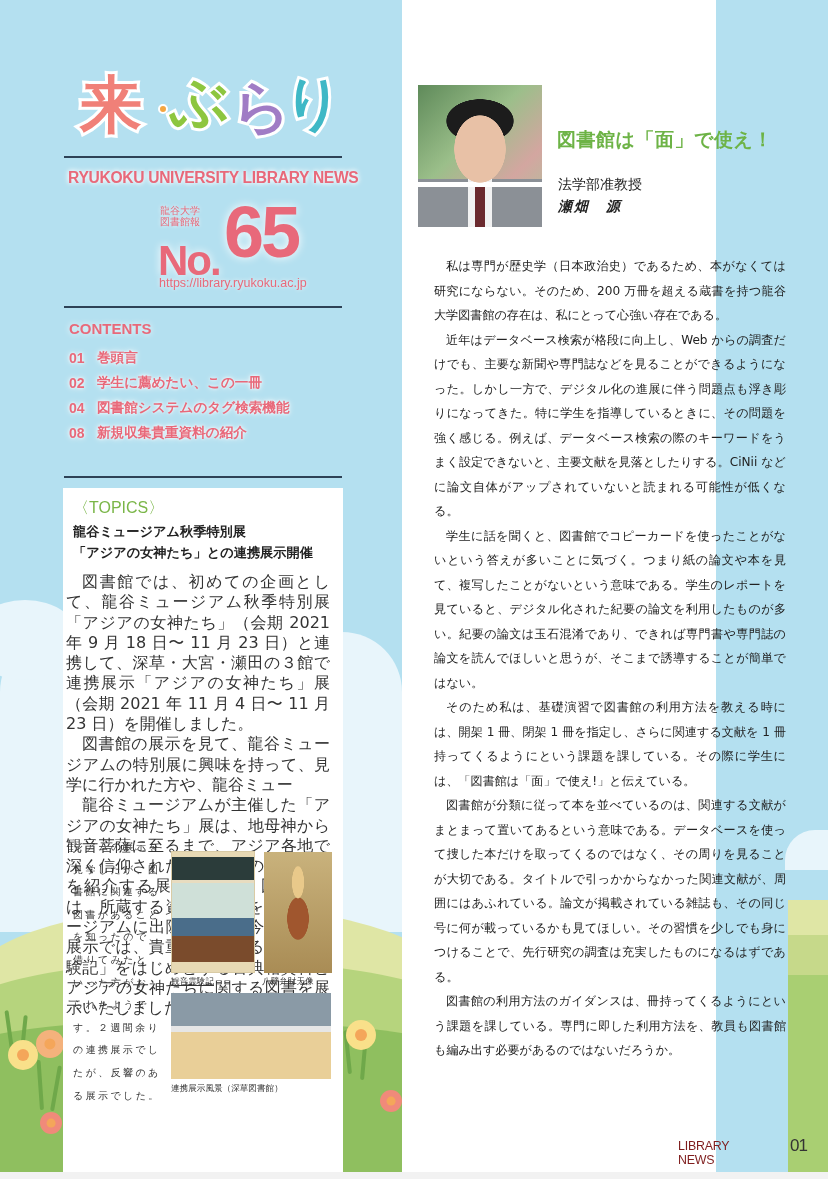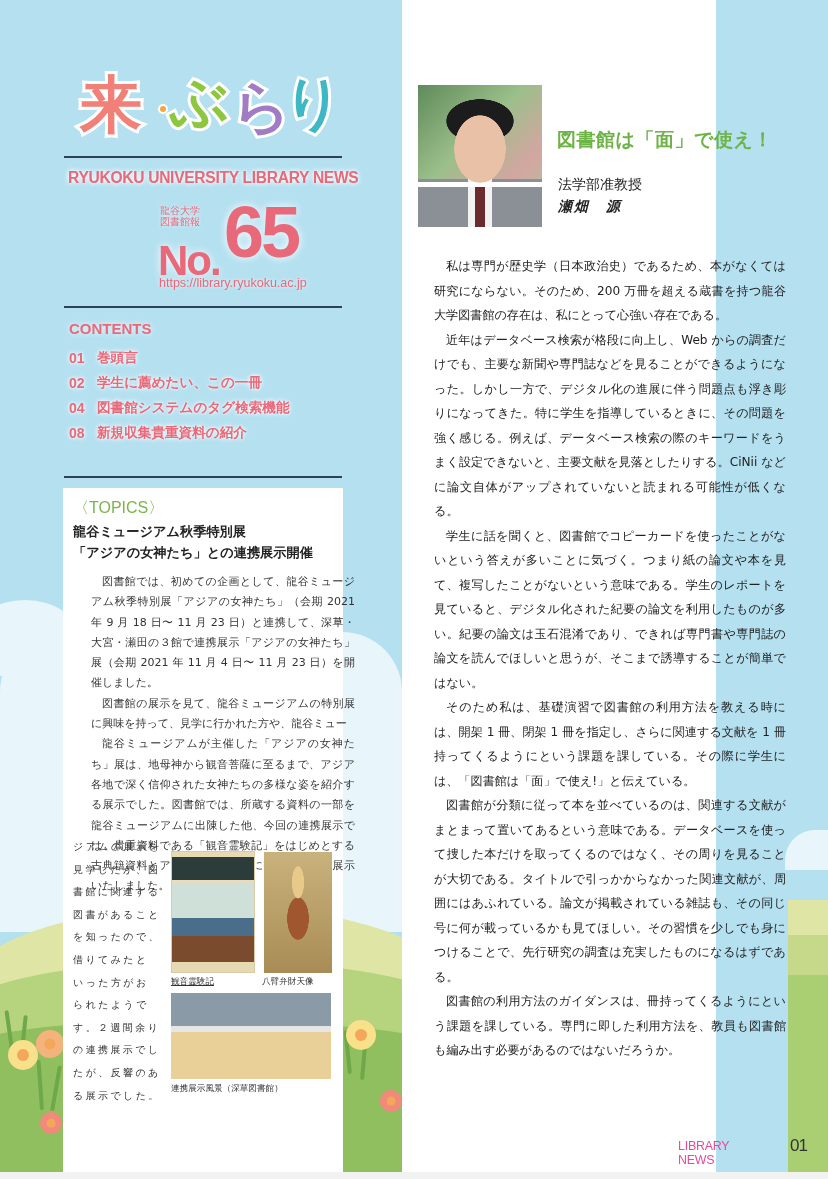--- a/index.html
+++ b/index.html
@@ -63,21 +63,21 @@
   .contents-list li { height: 25px; display: flex; align-items: center; font-size: 13.6px; font-weight: bold;
     color: #e8697a; text-shadow: 0 0 6px #fff, 0 0 3px #fff; white-space: nowrap; }
   .contents-list .num { width: 28px; font-family: "Liberation Sans", sans-serif; font-size: 14px; }
 
   
   .topics { position: absolute; left: 63px; top: 488px; width: 280px; height: 794px; background: #ffffff; }
   .topics-tag { position: absolute; left: 10px; top: 10px; font-family: "Liberation Sans", sans-serif;
     font-size: 16px; color: #7ab648; }
   .topics-title { position: absolute; left: 10px; top: 33px; font-size: 13.2px; font-weight: bold; color: #222;
     line-height: 21px; white-space: nowrap; }
-  .topics-body { position: absolute; left: 28px; top: 84px; width: 264px; font-size: 11px; line-height: 20.3px;
+  .topics-body { position: absolute; left: 3px; top: 84px; width: 264px; font-size: 16px; line-height: 20.3px;
     color: #333; text-align: justify; }
   .topics-body p { text-indent: 1em; }
   .topics-narrow { position: absolute; left: 10px; top: 348px; width: 88px; font-size: 10px; line-height: 22.6px;
     color: #333; letter-spacing: 2.4px; }
   .photo { position: absolute; overflow: hidden; }
   .photo-kannon { left: 108px; top: 363px; width: 84px; height: 122px;
     background: linear-gradient(180deg, #e7d9b4 0 4%, #2b3c3a 4% 23%, #e8dcc0 23% 26%, #cfe0d8 26% 55%, #4a6d8a 55% 70%, #7a4b2c 70% 92%, #e7d9b4 92%); border: 1px solid #d9cba5; }
   .photo-benzaiten { left: 201px; top: 364px; width: 68px; height: 121px;
     background: radial-gradient(ellipse at 50% 25%, #e9c98a 0 12%, transparent 13%),
                 radial-gradient(ellipse at 50% 55%, #a0562e 0 22%, transparent 23%),
@@ -97,21 +97,21 @@
       linear-gradient(135deg, #5f8a5a, #9bbf8a 40%, #d3a6a0 70%, #aac79c); }
   .art-title { position: absolute; left: 155px; top: 127px; font-size: 19px; font-weight: bold; color: #6db346;
     white-space: nowrap; letter-spacing: 0.5px; }
   .author-role { position: absolute; left: 156px; top: 176px; font-size: 14px; color: #222; }
   .author-name { position: absolute; left: 156px; top: 198px; font-size: 14px; font-weight: bold; color: #222;
     letter-spacing: 2px; white-space: pre; font-style: italic; }
   .art-body { position: absolute; left: 18px; top: 254px; width: 352px; font-size: 12.1px; line-height: 24.5px;
     color: #222; text-align: justify; margin-left: 14px; }
   .art-body p { text-indent: 1em; }
   .footer-label { position: absolute; left: 276px; top: 1139px; font-family: "Liberation Sans", sans-serif;
-    font-size: 12.4px; color: #ec4899; letter-spacing: -0.2px; }
+    font-size: 12.4px; color: #7f1d1d; letter-spacing: -0.2px; }
   .footer-page { position: absolute; left: 790px; top: 1136px; font-family: "Liberation Sans", sans-serif;
     font-size: 17px; color: #333; letter-spacing: -1px; }
 </style>
 </head>
 <body>
 
 <div class="page">
 
   <div class="cloud-band"></div>
   <div class="cloud-bump" style="left:-30px;top:600px;width:110px;height:80px;"></div>

